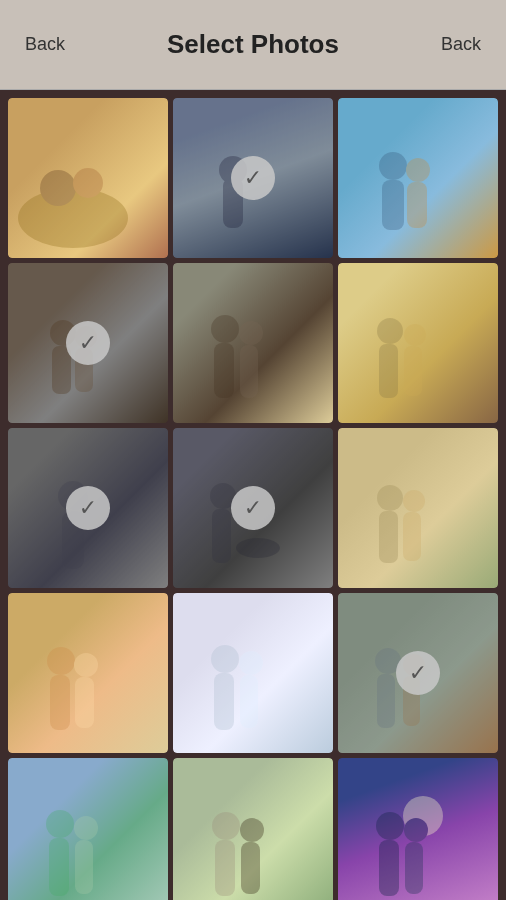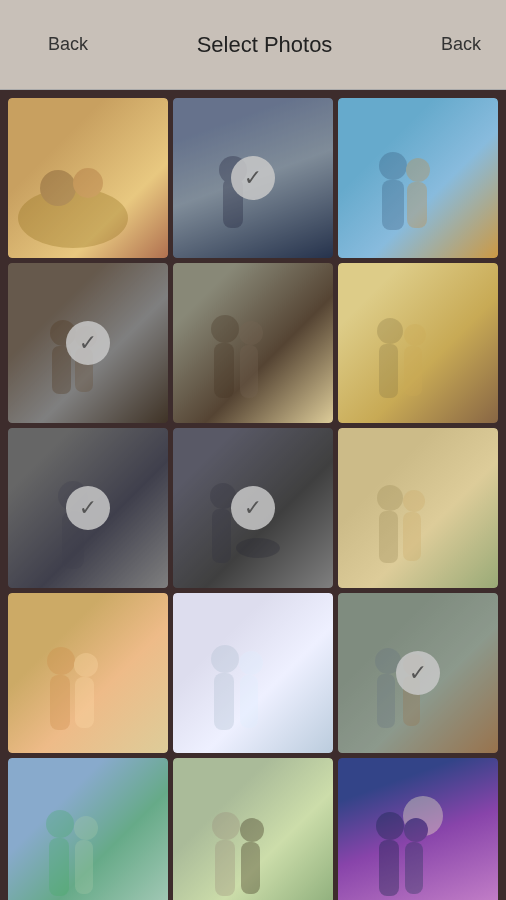--- a/index.html
+++ b/index.html
@@ -16,37 +16,36 @@
     }
 
     
     .header {
       display: flex;
       align-items: center;
       justify-content: center;
       height: 90px;
       background-color: #c8c0b8;
       border-bottom: 1px solid #aaa;
-      padding-left: 23px;
     }
     .header-back, .header-next {
       width: 90px;
       height: 90px;
       display: flex;
       align-items: center;
       justify-content: center;
       font-size: 18px;
       color: #333;
       cursor: pointer;
     }
     .header-title {
       flex: 1;
       text-align: center;
-      font-size: 22px;
-      font-weight: normal;
+      font-size: 26px;
+      font-weight: bold;
       color: #222;
     }
 
     
     .photo-grid {
       display: grid;
       grid-template-columns: repeat(3, 1fr);
       gap: 5px;
       padding: 8px;
       background-color: #3d2c2c;

